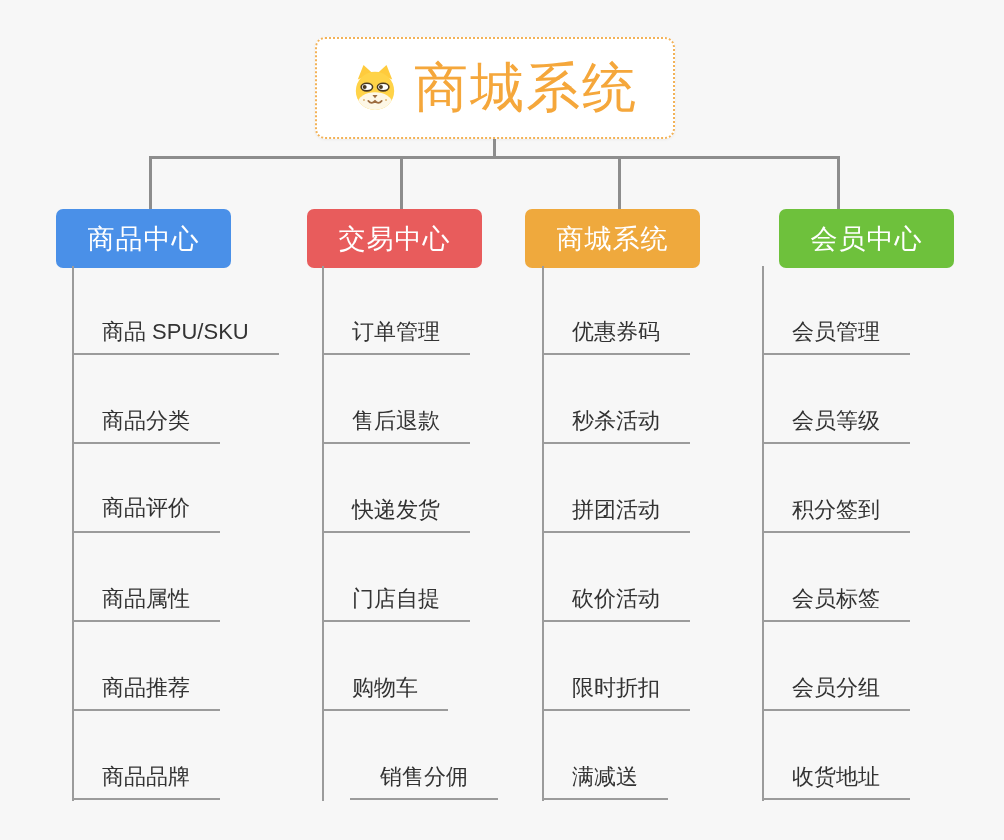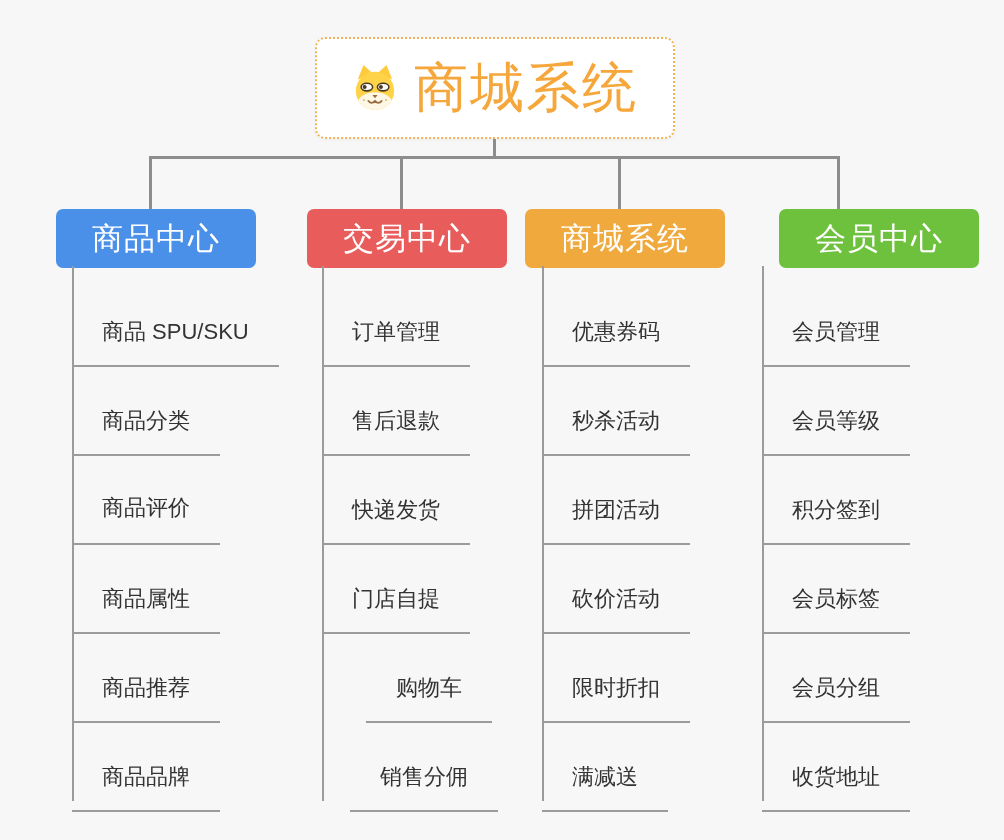--- a/index.html
+++ b/index.html
@@ -16,29 +16,29 @@
     display:flex; align-items:center; justify-content:center; gap:16px;
     box-shadow:0 1px 3px rgba(0,0,0,0.05);
   }
   .root-title { font-size:54px; letter-spacing:2px; color:#f5a73b; white-space:nowrap; }
   .dog-icon { width:46px; height:48px; flex:0 0 auto; }
   
   .trunk { position:absolute; background:#8d8d8d; }
   .colline { position:absolute; width:2px; background:#9b9b9b; }
   
   .branch-box {
-    position:absolute; top:209px; width:200px; height:59px;
-    border-radius:7px; color:#ffffff; font-size:31px; letter-spacing:1px;
+    position:absolute; top:209px; width:175px; height:59px;
+    border-radius:7px; color:#ffffff; font-size:27px; letter-spacing:1px;
     display:flex; align-items:center; justify-content:center; white-space:nowrap;
   }
   
   .leaf {
     position:absolute; box-sizing:content-box;
     font-size:22px; color:#333333; line-height:34px;
-    padding:0 30px 16px 30px;
+    padding:0 30px 4px 30px;
     border-bottom:2px solid #9b9b9b; white-space:nowrap;
   }
 </style>
 </head>
 <body>
 
 <div class="canvas">
 
   <div class="root-node">
     <svg class="dog-icon" viewBox="0 0 48 50" aria-hidden="true">
@@ -76,21 +76,21 @@
       <div class="leaf" style="left: 72px; top: 582px;">商品属性</div>
       <div class="leaf" style="left: 72px; top: 671px;">商品推荐</div>
       <div class="leaf" style="left: 72px; top: 760px;">商品品牌</div>
       <div class="trunk" style="left: 400px; top: 156px; width: 3px; height: 54px;"></div>
       <div class="branch-box" style="left: 307px; background: rgb(232, 92, 92);">交易中心</div>
       <div class="colline" style="left: 322px; top: 266px; height: 535px;"></div>
       <div class="leaf" style="left: 322px; top: 315px;">订单管理</div>
       <div class="leaf" style="left: 322px; top: 404px;">售后退款</div>
       <div class="leaf" style="left: 322px; top: 493px;">快递发货</div>
       <div class="leaf" style="left: 322px; top: 582px;">门店自提</div>
-      <div class="leaf" style="left: 322px; top: 671px; margin-left: 44px;">购物车</div>
+      <div class="leaf" style="left: 322px; top: 671px;">购物车</div>
       <div class="leaf" style="left: 322px; top: 760px; margin-left: 28px;">销售分佣</div>
       <div class="trunk" style="left: 618px; top: 156px; width: 3px; height: 54px;"></div>
       <div class="branch-box" style="left: 525px; background: rgb(239, 169, 61);">商城系统</div>
       <div class="colline" style="left: 542px; top: 266px; height: 535px;"></div>
       <div class="leaf" style="left: 542px; top: 315px;">优惠券码</div>
       <div class="leaf" style="left: 542px; top: 404px;">秒杀活动</div>
       <div class="leaf" style="left: 542px; top: 493px;">拼团活动</div>
       <div class="leaf" style="left: 542px; top: 582px;">砍价活动</div>
       <div class="leaf" style="left: 542px; top: 671px;">限时折扣</div>
       <div class="leaf" style="left: 542px; top: 760px; text-align: right;">满减送</div>

